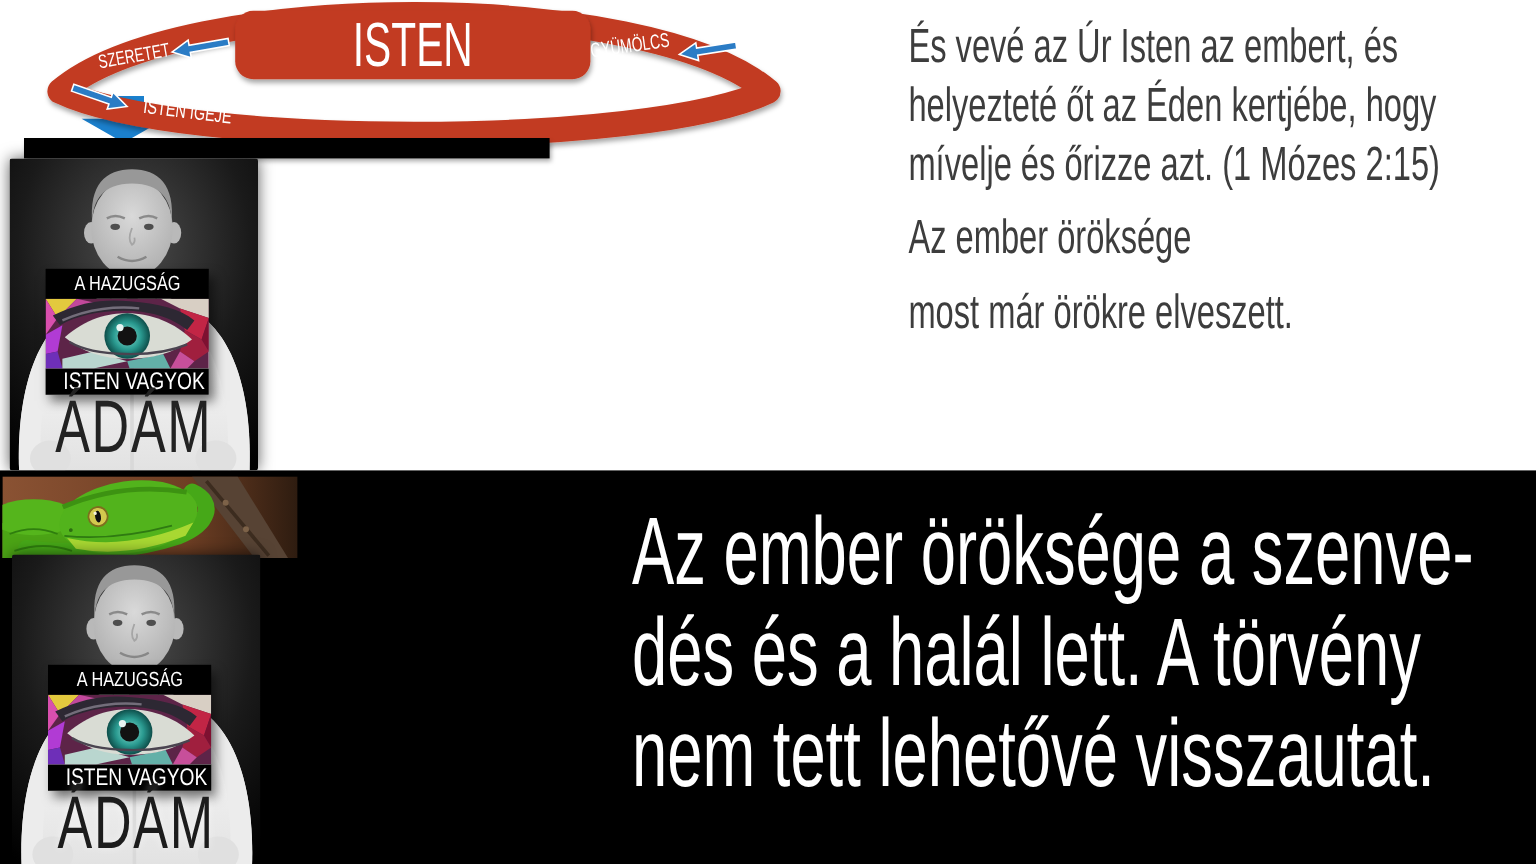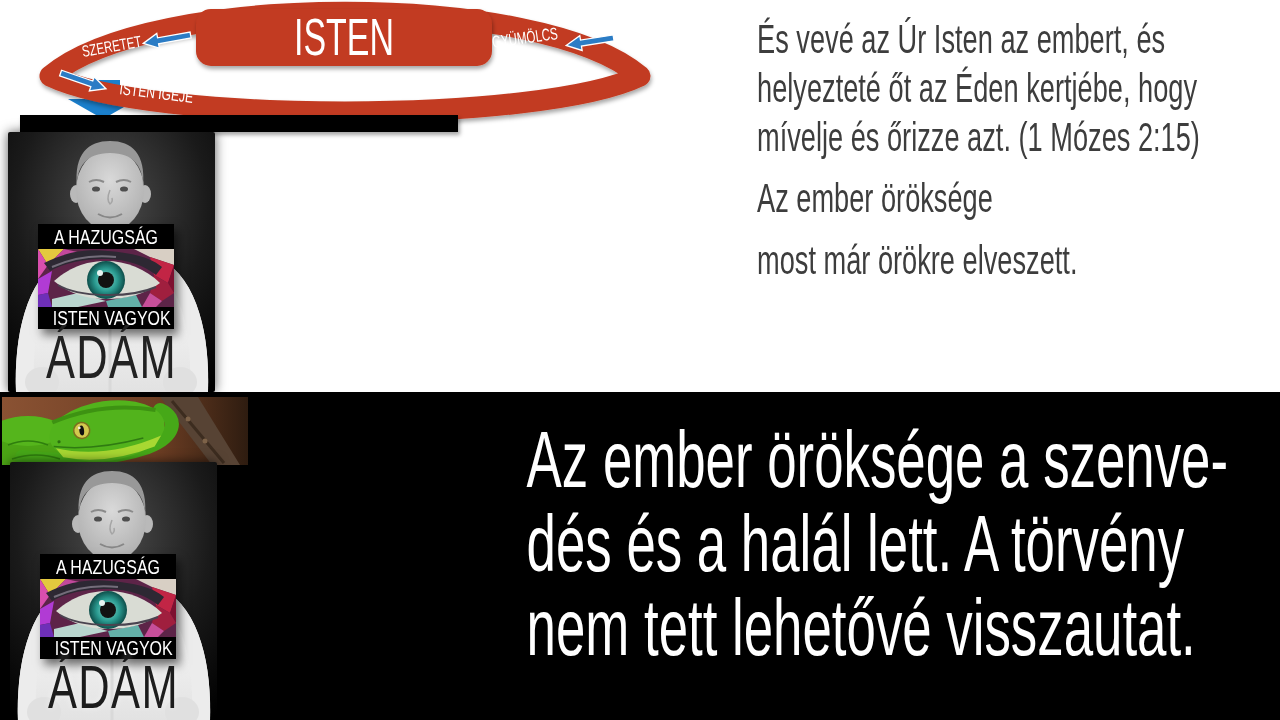--- a/index.html
+++ b/index.html
@@ -26,21 +26,21 @@
   
   .man { position:absolute; width:207px; height:260px; }
   .man-top { left:8px; top:132px; }
   .man-bottom { left:10px; top:70px; }
   .portrait { position:absolute; left:0; top:0; width:207px; height:260px;
               filter:drop-shadow(0 0 6px rgba(0,0,0,0.65)); }
   .card { position:absolute; left:30px; top:92px; width:136px;
           box-shadow:4px 6px 9px rgba(0,0,0,0.55); }
   .card-bar { background:#000; color:#fff; text-align:center; overflow:hidden; }
   .card-bar .cond { display:inline-block; transform:scaleX(0.8); transform-origin:center; white-space:nowrap; }
-  .card-bar-top { height:25px; font-size:20px; line-height:26px; }
+  .card-bar-top { height:25px; font-size:17px; line-height:26px; }
   .card-bar-bottom { height:22px; font-size:20px; line-height:23px; }
   .card-eye { display:block; width:136px; height:58px; }
   .adam-name { position:absolute; left:-10px; top:194px; width:227px; text-align:center;
                font-size:62px; line-height:1.0; color:#222; letter-spacing:2px;
                transform:scaleX(0.7); transform-origin:center top; white-space:nowrap; }
   .adam-name-bottom { color:#1c1c1c; text-shadow:0 0 8px rgba(255,255,255,0.5); }
 
   
   .snake-svg { position:absolute; left:2px; top:5px; width:246px; height:68px; }
   .statement { position:absolute; left:360px; top:26px; width:980px; text-align:center;

